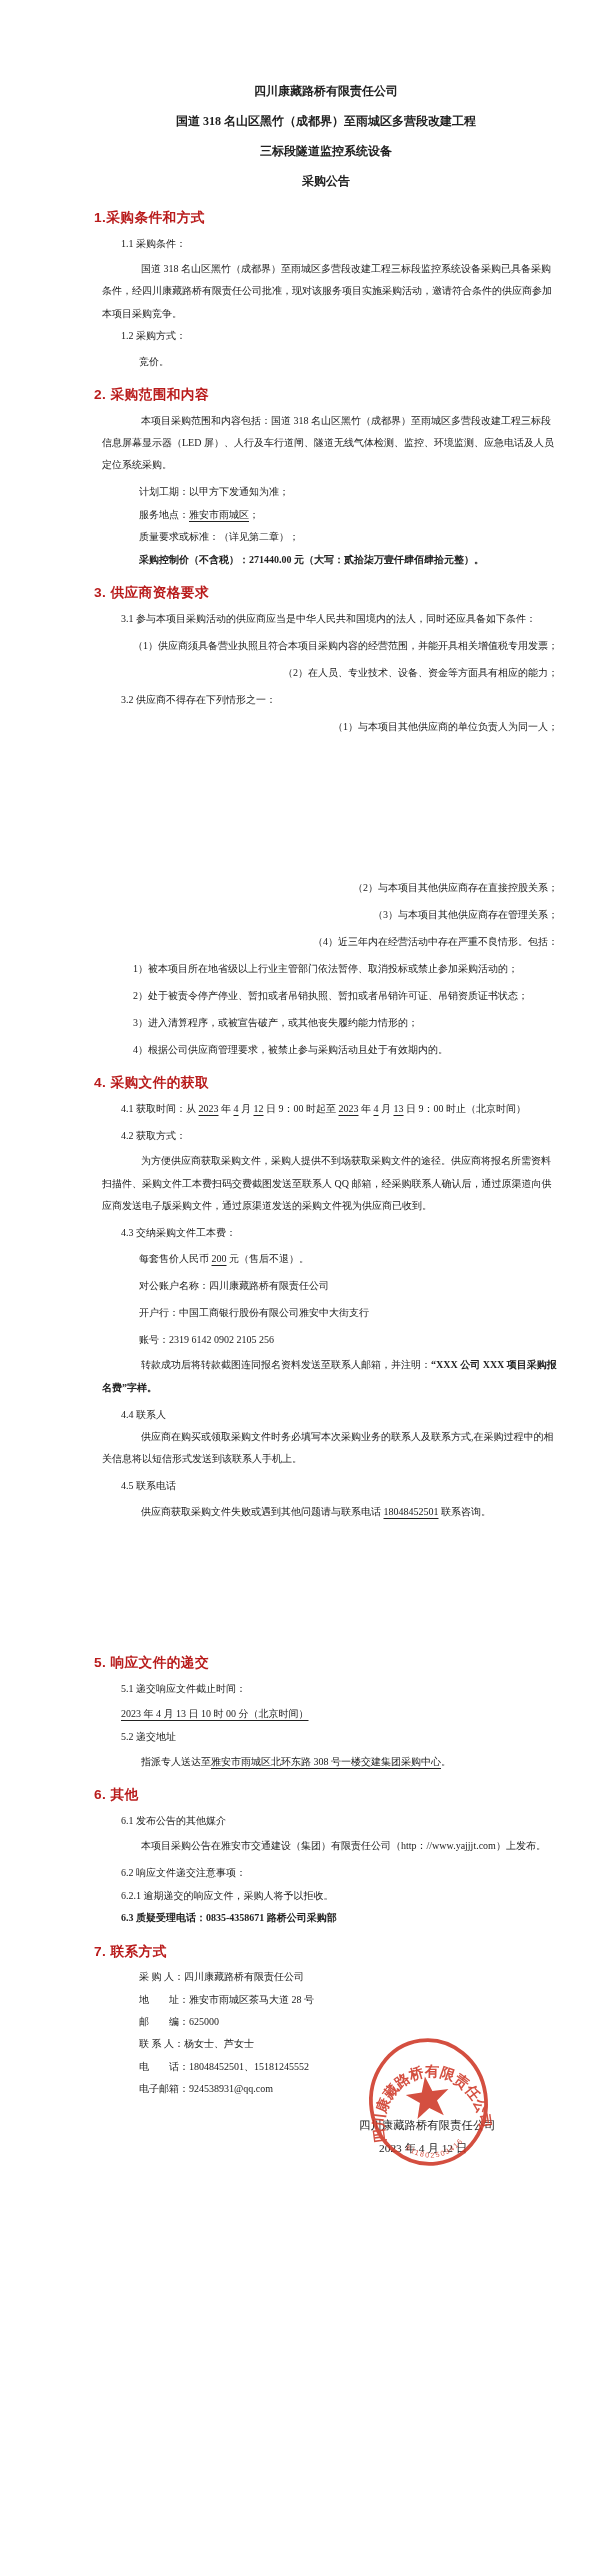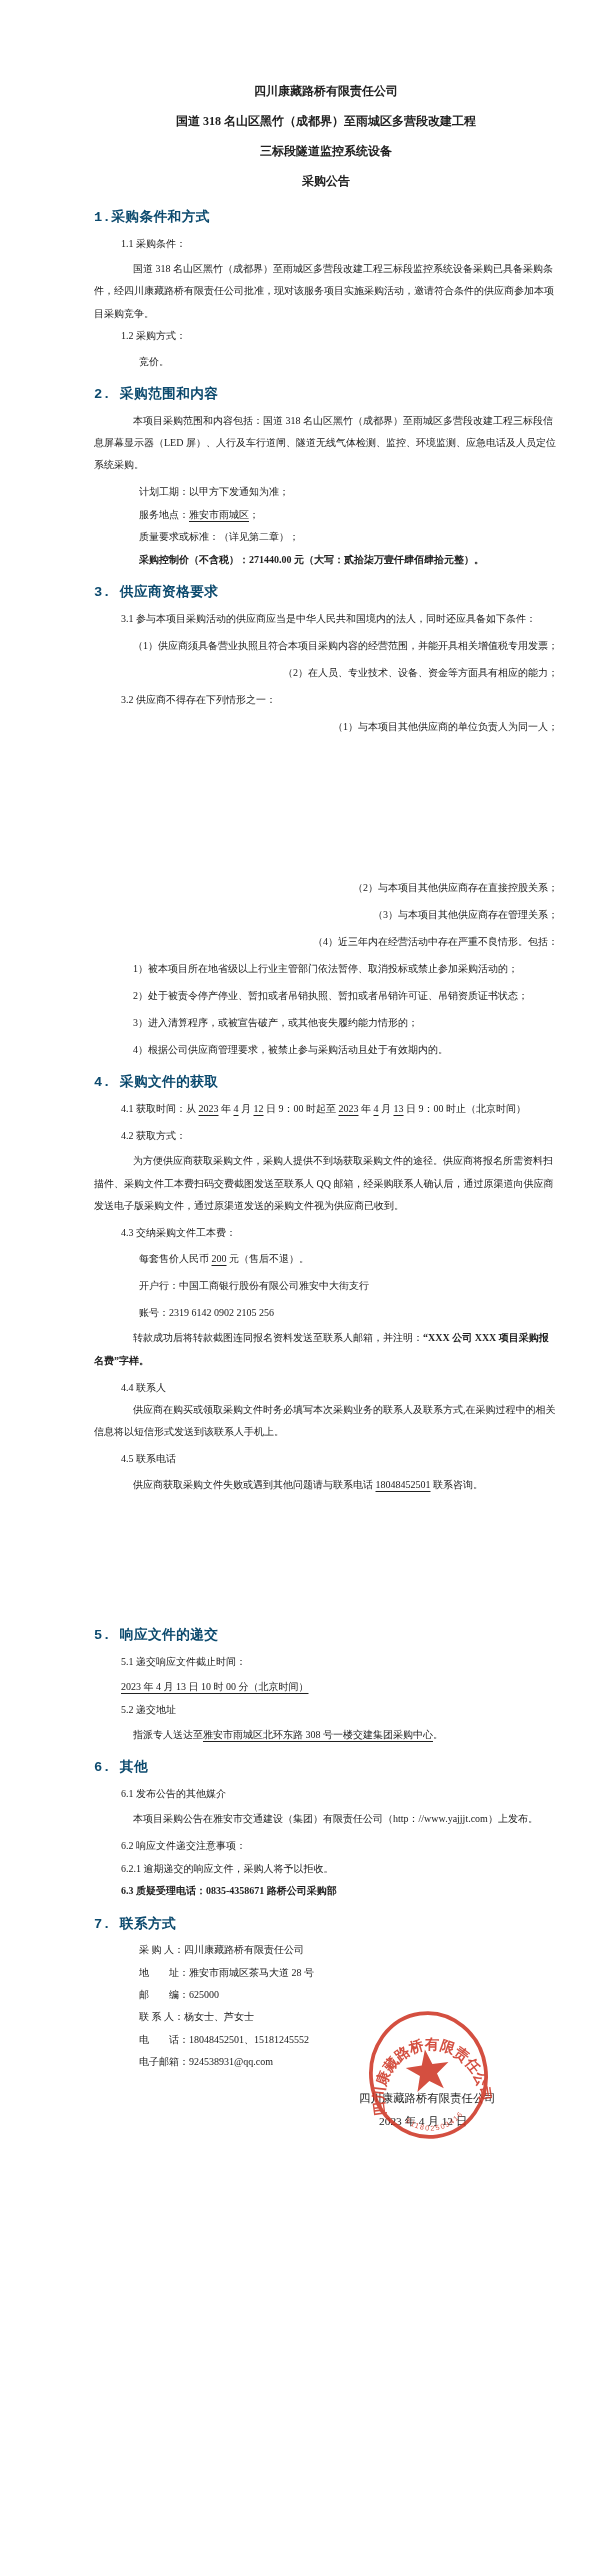--- a/index.html
+++ b/index.html
@@ -7,27 +7,27 @@
     width:607px;height:2576px;background:#ffffff;overflow:hidden;
     font-family:"Liberation Serif","DejaVu Serif",serif;
     color:#212121;
   }
   .page{width:464px;padding:0 74px 0 94px;}
   
   .title-block{margin-top:76px;}
   .t-line{margin:0;line-height:30px;font-size:12px;font-weight:bold;text-align:center;}
   
   h2.sec{
-    font-family:Liberation Mono, monospace;
-    font-size:13.7px;line-height:20px;font-weight:bold;color:#0c4a6e;
+    font-family:Liberation Sans, sans-serif;
+    font-size:13.7px;line-height:20px;font-weight:bold;color:#b91c1c;
     margin:12px 0 4.6px 0;letter-spacing:0.4px;
   }
   
   p{margin:0;line-height:22.4px;font-size:10px;}
-  .para{text-indent:39px;}
+  .para{text-indent:39px;margin-left:8px;}
   .sub{text-indent:27px;}
   .item{text-indent:18px;text-align:right;}
   .kitem{text-indent:39px;}
   .clause{text-indent:45px;}
   .contact{text-indent:45px;}
   .bold{font-weight:bold;}
   .u, .seg-u{text-decoration:underline;text-underline-offset:3px;}
   .seg-b{font-weight:bold;}
   .mt4{margin-top:3px;} .mt6{margin-top:4.6px;} .mt8{}
   .mt14{margin-top:10.6px;} .mt16{margin-top:12px;} .mt50{margin-top:38px;} .mb8{margin-bottom:6px;}
@@ -79,20 +79,21 @@
   <p class="kitem mt6">2）处于被责令停产停业、暂扣或者吊销执照、暂扣或者吊销许可证、吊销资质证书状态；</p>
   <p class="kitem mt6">3）进入清算程序，或被宣告破产，或其他丧失履约能力情形的；</p>
   <p class="kitem mt6">4）根据公司供应商管理要求，被禁止参与采购活动且处于有效期内的。</p>
 
   <h2 class="sec mt14">4. 采购文件的获取</h2>
   <p class="sub"><span>4.1 获取时间：从 </span><span class="seg-u">2023</span><span> 年 </span><span class="seg-u">4</span><span> 月 </span><span class="seg-u">12</span><span> 日 9：00 时起至 </span><span class="seg-u">2023</span><span> 年 </span><span class="seg-u">4</span><span> 月 </span><span class="seg-u">13</span><span> 日 9：00 时止（北京时间）</span></p>
   <p class="sub mt6">4.2 获取方式：</p>
   <p class="para mt4">为方便供应商获取采购文件，采购人提供不到场获取采购文件的途径。供应商将报名所需资料扫描件、采购文件工本费扫码交费截图发送至联系人 QQ 邮箱，经采购联系人确认后，通过原渠道向供应商发送电子版采购文件，通过原渠道发送的采购文件视为供应商已收到。</p>
   <p class="sub mt6">4.3 交纳采购文件工本费：</p>
   <p class="clause mt4"><span>每套售价人民币 </span><span class="seg-u">200</span><span> 元（售后不退）。</span></p>
+  <p class="clause mt6">对公账户名称：四川康藏路桥有限责任公司</p>
   <p class="clause mt6">开户行：中国工商银行股份有限公司雅安中大街支行</p>
   <p class="clause mt6">账号：2319 6142 0902 2105 256</p>
   <p class="para mt4"><span>转款成功后将转款截图连同报名资料发送至联系人邮箱，并注明：</span><span class="seg-b">“XXX 公司 XXX 项目采购报名费”字样。</span></p>
   <p class="sub mt6">4.4 联系人</p>
   <p class="para">供应商在购买或领取采购文件时务必填写本次采购业务的联系人及联系方式,在采购过程中的相关信息将以短信形式发送到该联系人手机上。</p>
   <p class="sub mt6">4.5 联系电话</p>
   <p class="para mt4"><span>供应商获取采购文件失败或遇到其他问题请与联系电话 </span><span class="seg-u">18048452501</span><span> 联系咨询。</span></p>
 
   <div class="gap2"></div>
 

